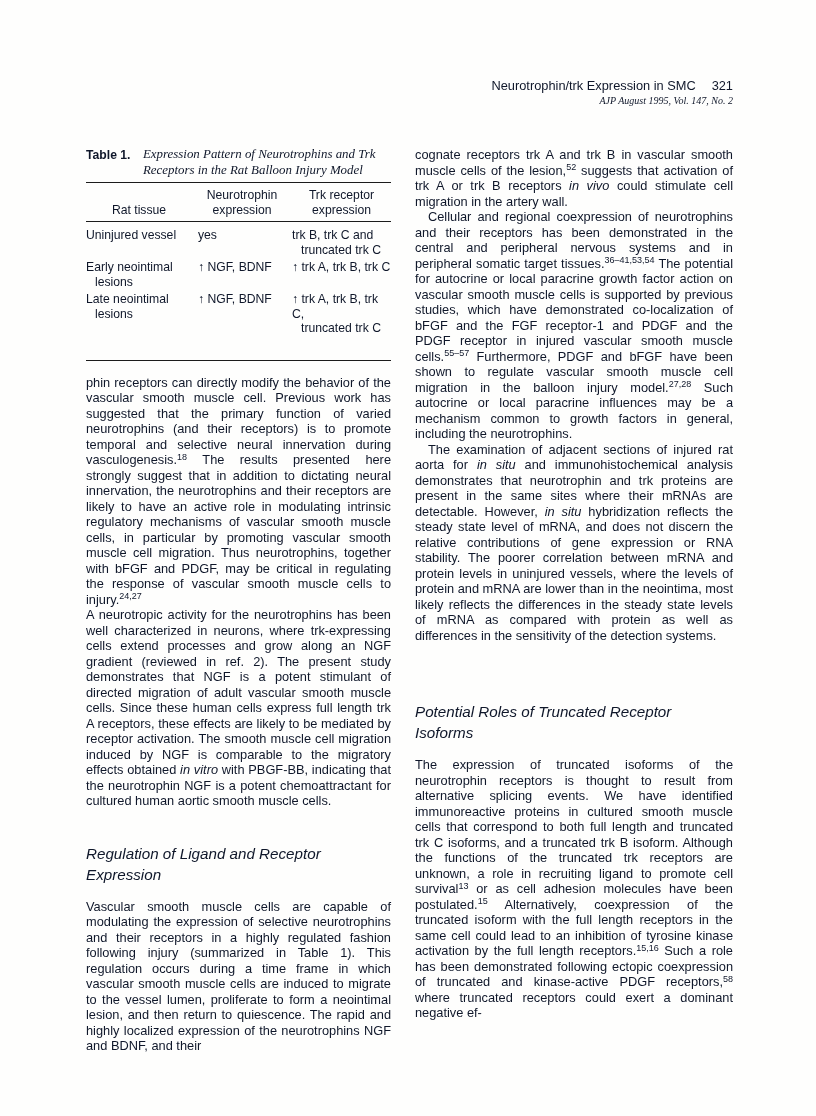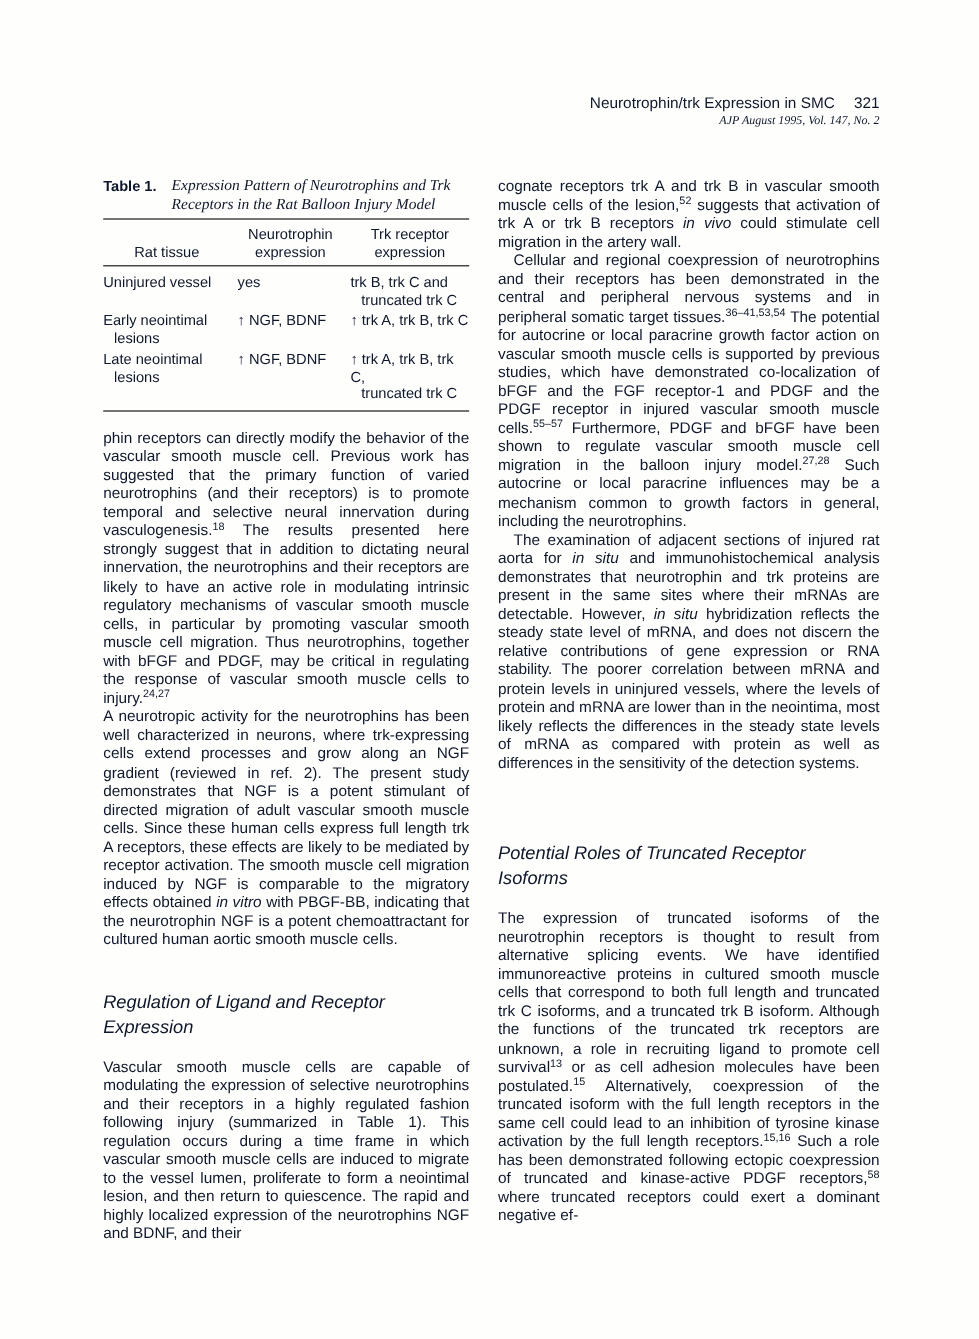--- a/index.html
+++ b/index.html
@@ -62,21 +62,21 @@
 
   .tbl { font-size: 12.2px; line-height: 14.5px; }
   .tbl-head {
     display: grid; grid-template-columns: 106px 100px 1fr;
     border-top: 1.3px solid #1c1c1c;
     border-bottom: 1.3px solid #1c1c1c;
     padding: 5px 0 4px;
     align-items: end;
   }
   .hc { text-align: center; }
-  .tbl-body { border-bottom: 1.3px solid #1c1c1c; padding: 6px 0 6px; }
+  .tbl-body { border-bottom: 1.3px solid #1c1c1c; padding: 6px 0 24px; }
   .tbl-row { display: grid; grid-template-columns: 106px 100px 1fr; }
   .tbl-row + .tbl-row { margin-top: 3px; }
   .cell span { display: block; }
   .cell.c2 { padding-left: 6px; }
   .cont { padding-left: 9px; }
 </style>
 </head>
 <body>
 
 <div class="page">

